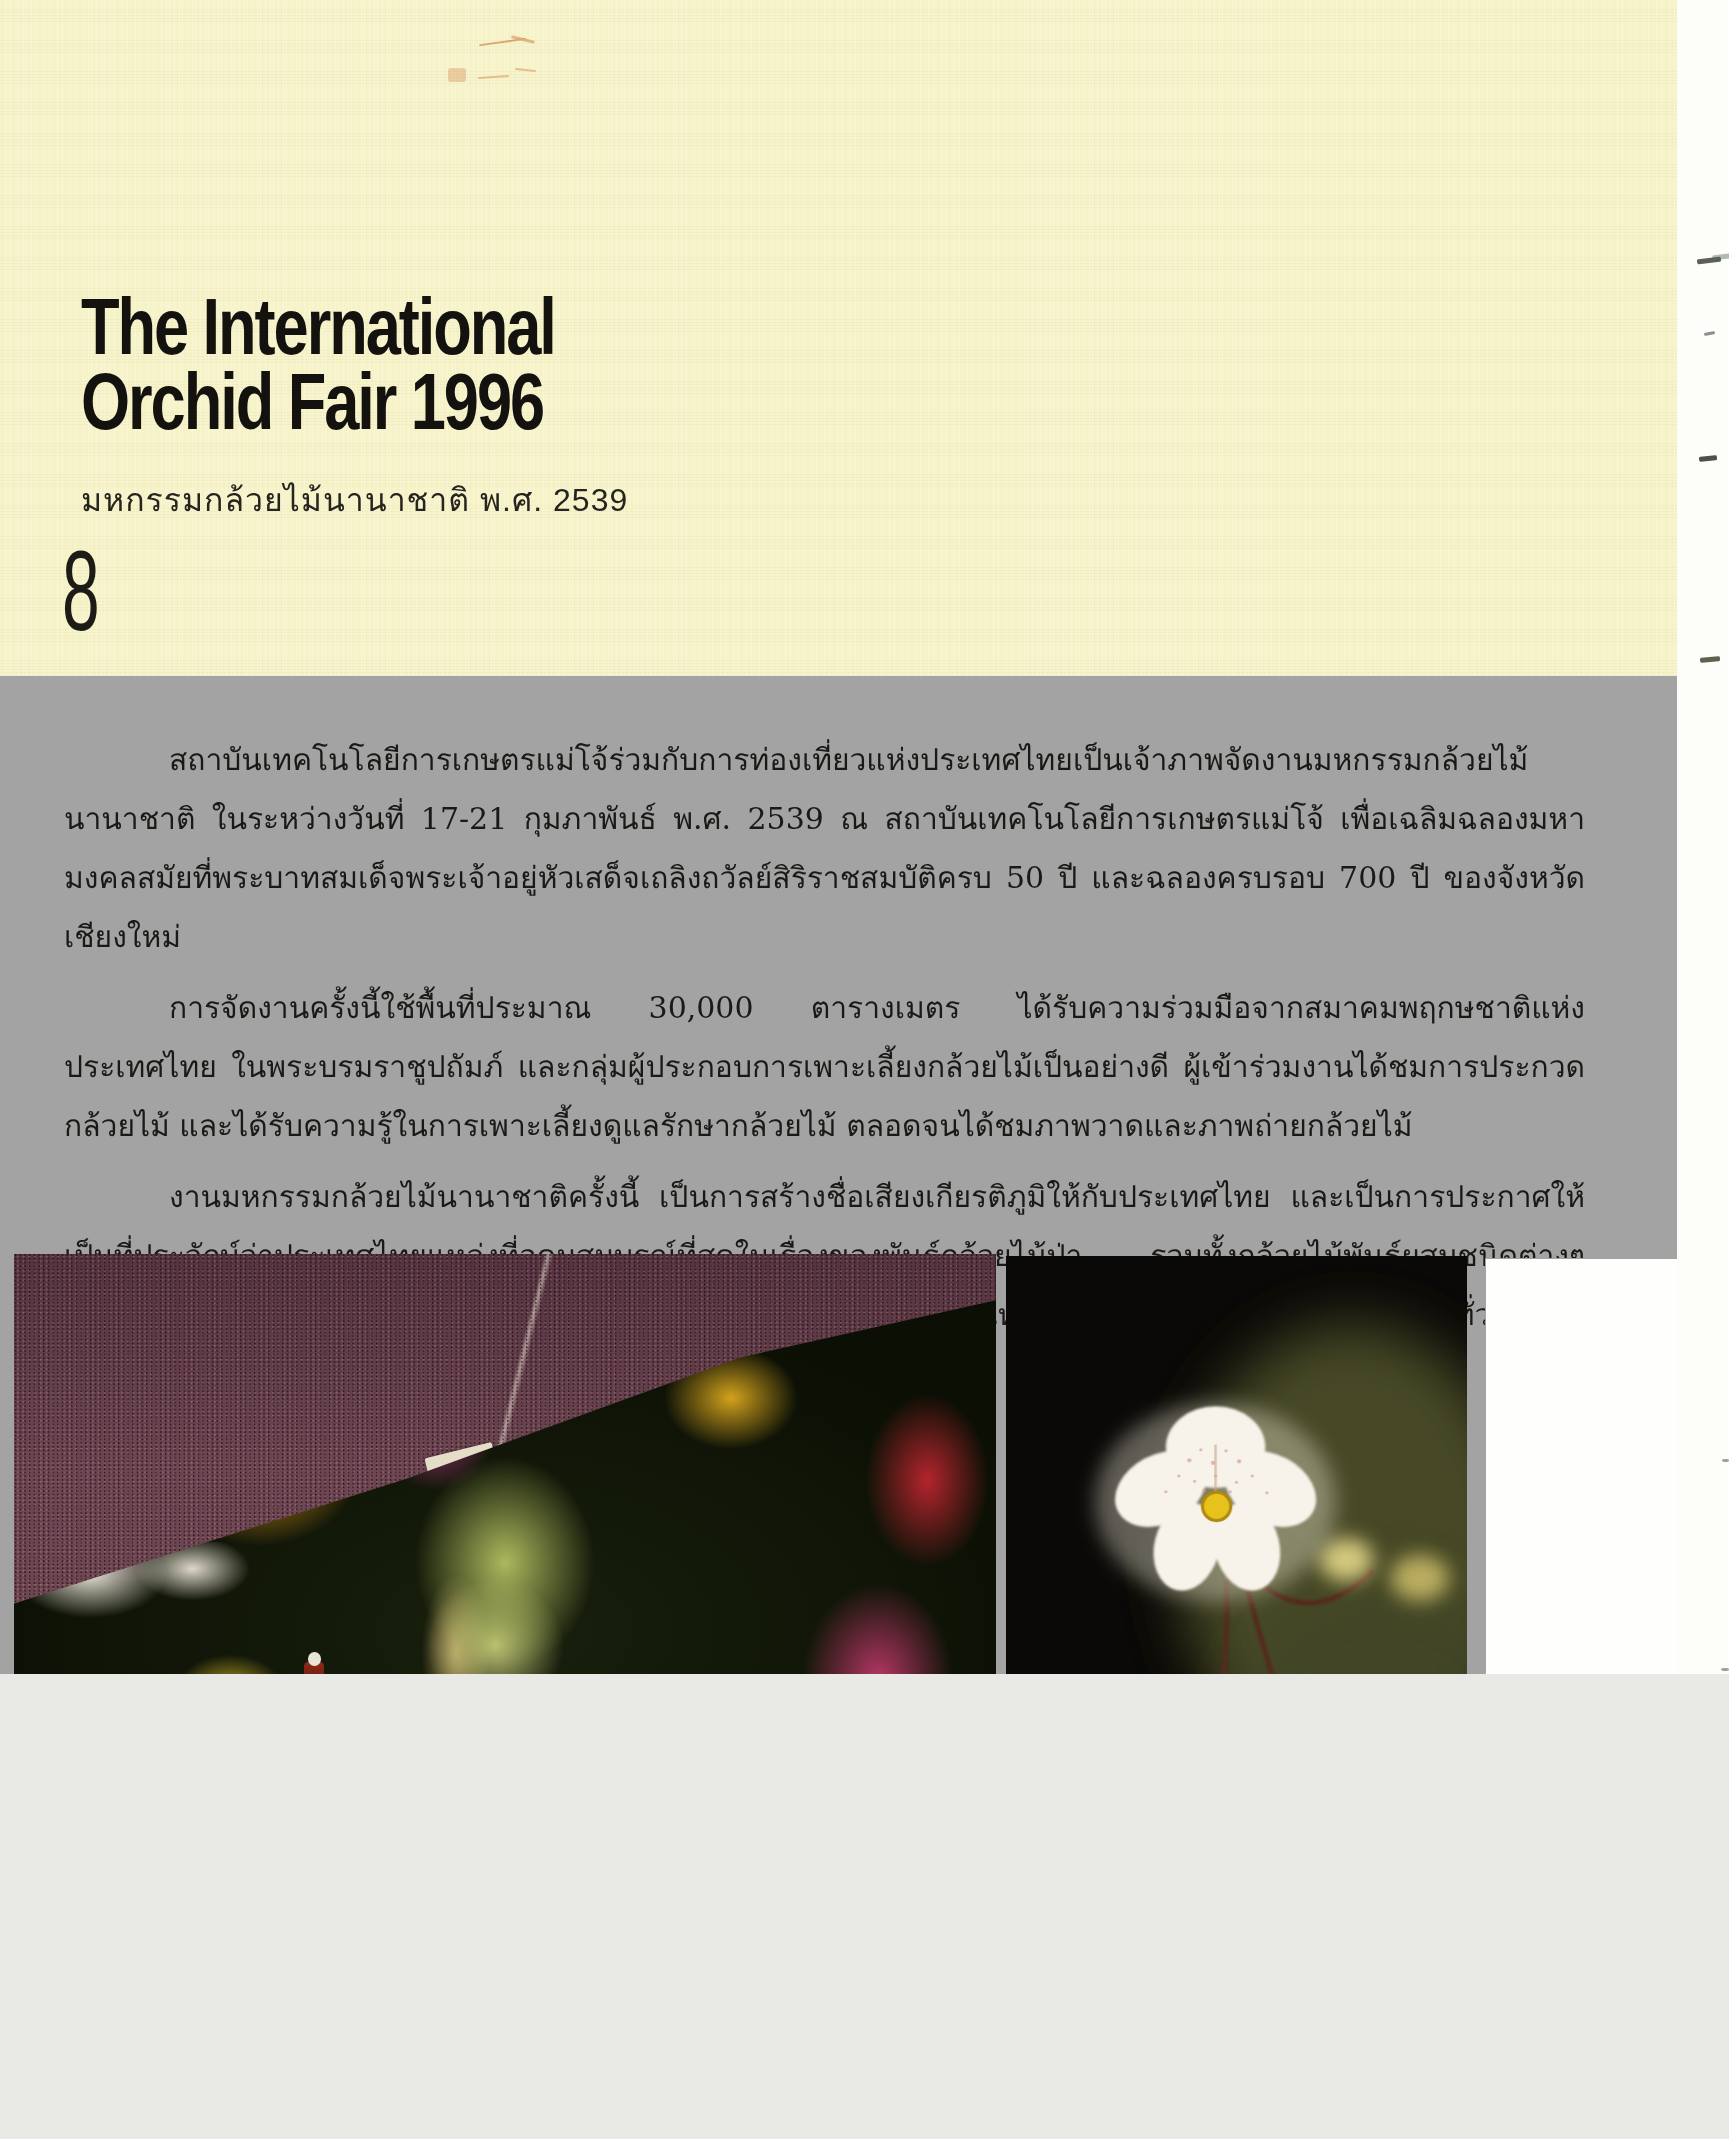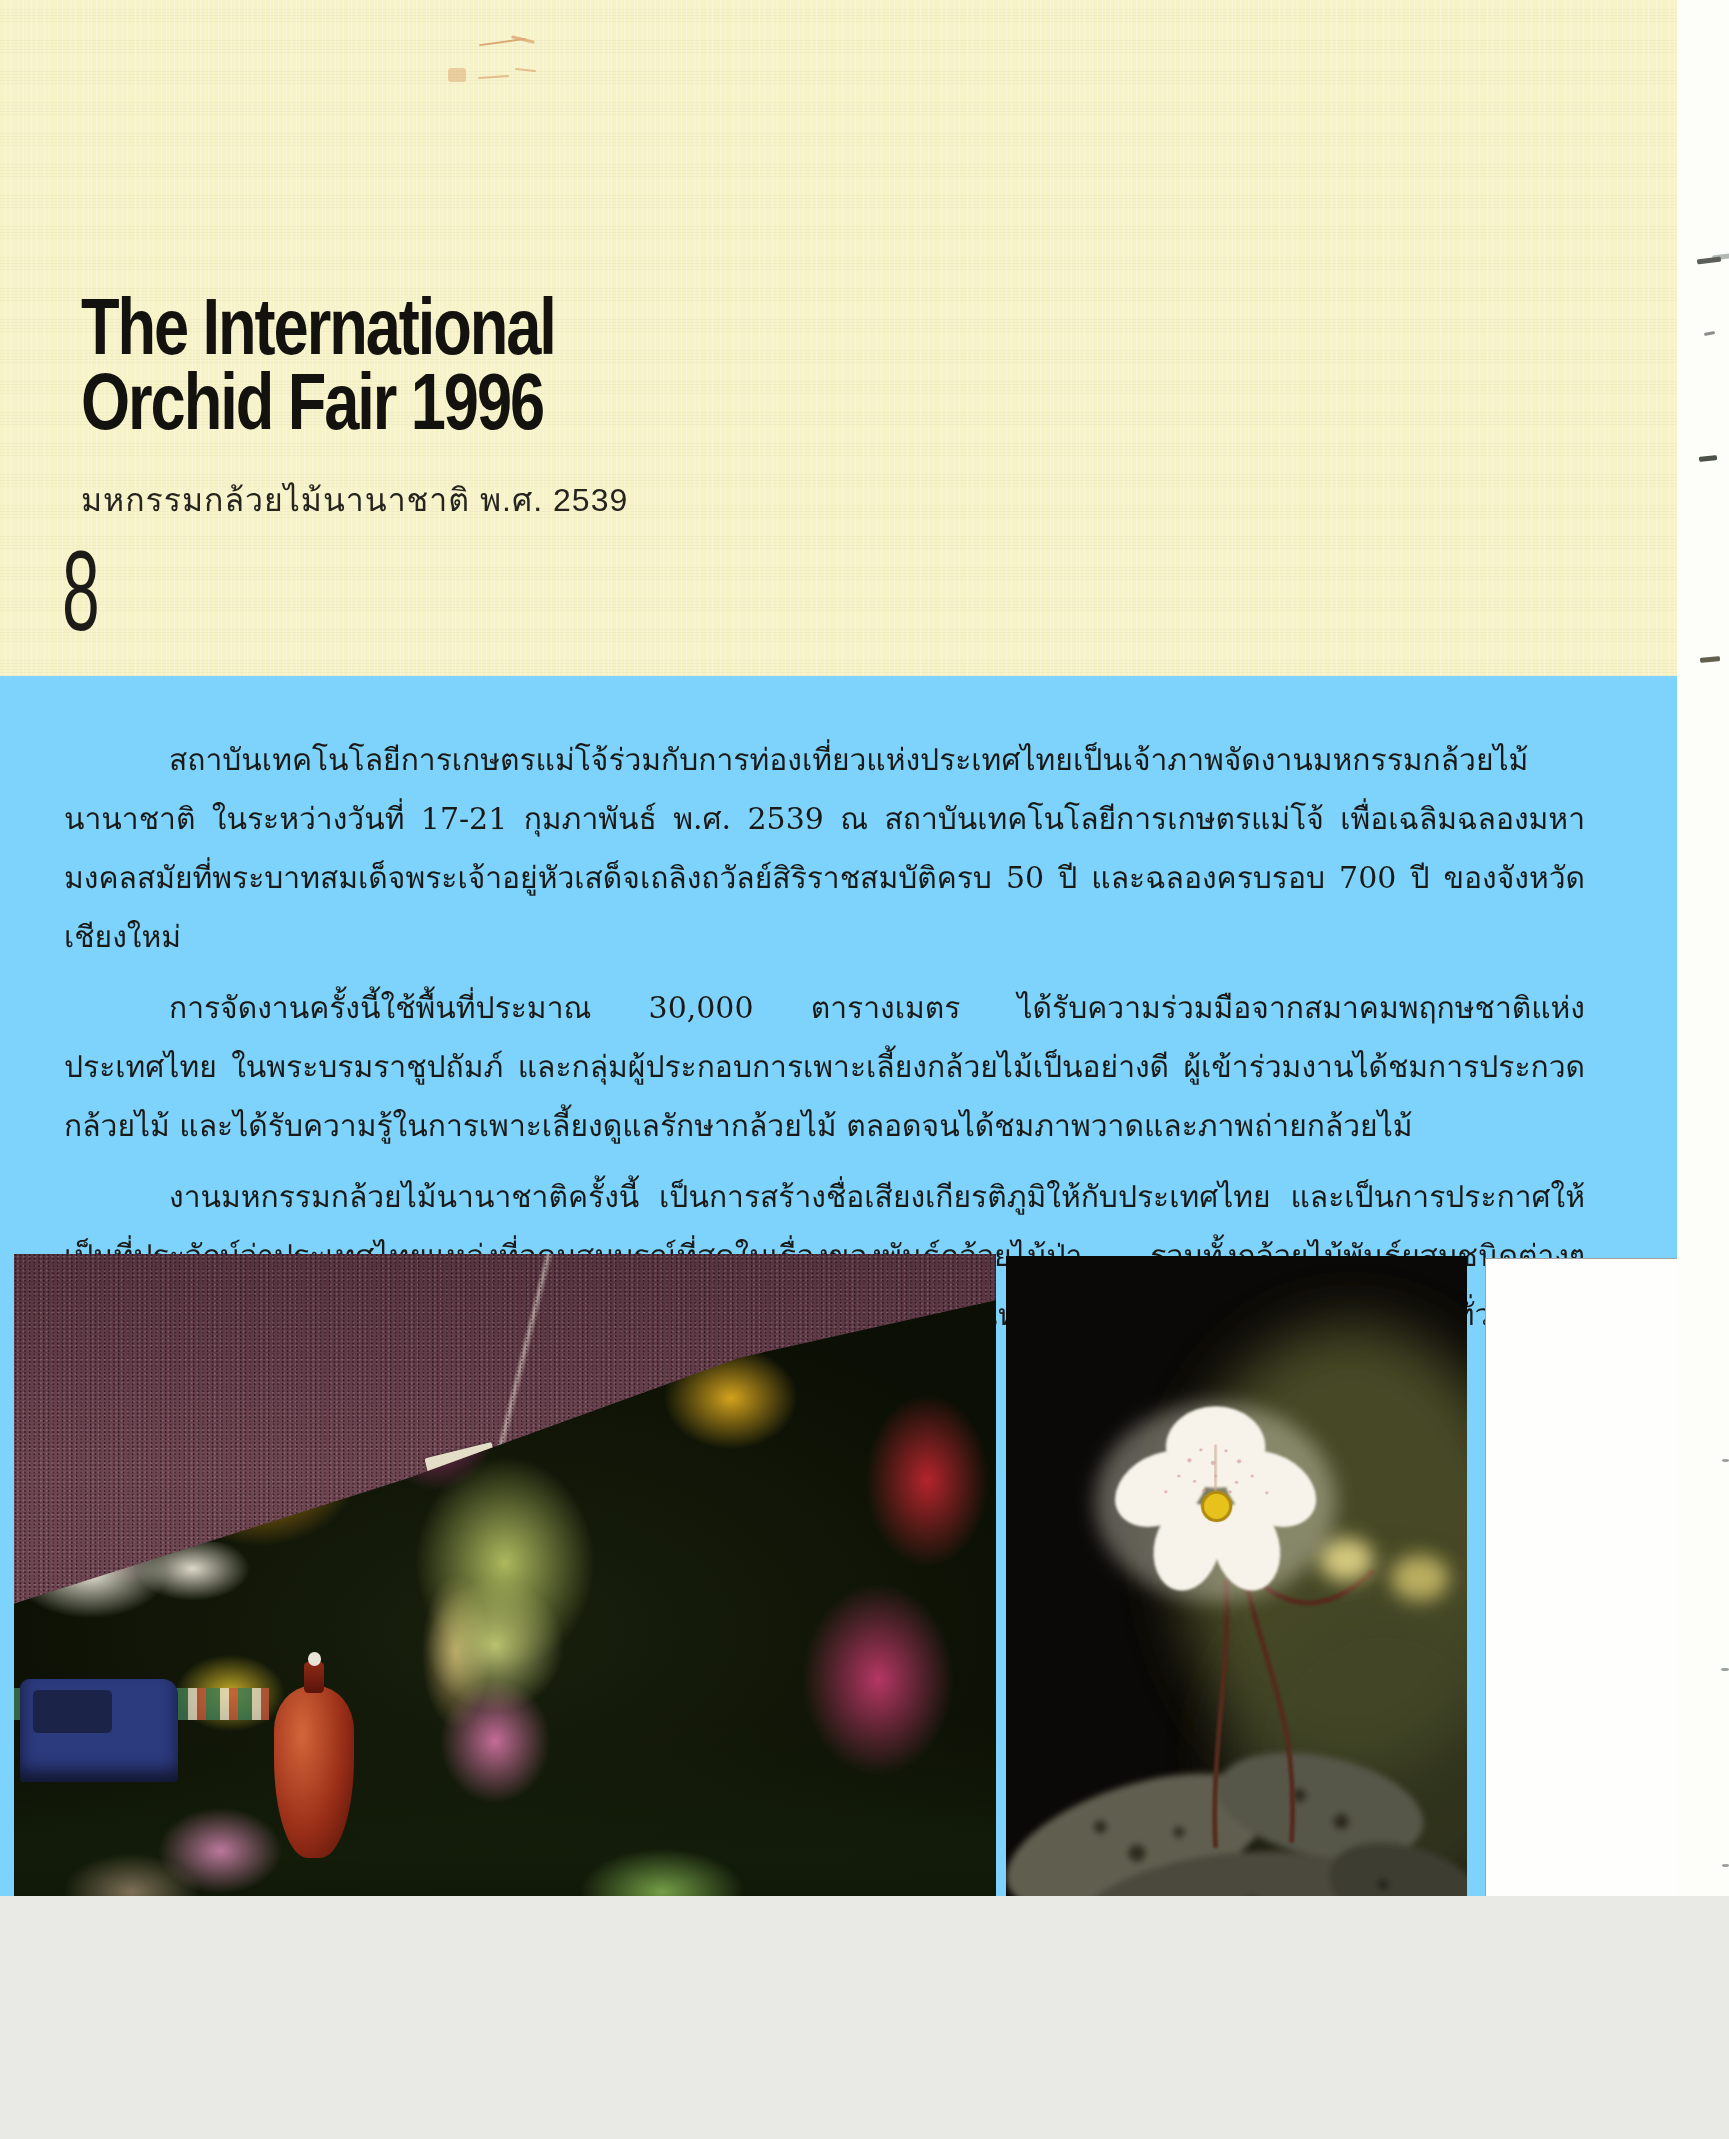--- a/index.html
+++ b/index.html
@@ -1,16 +1,16 @@
 <!DOCTYPE html>
 <html style="font-size:8.4px"><head>
 <meta charset="utf-8">
 <style>
   html,body{margin:0;padding:0;background:#e9e9e6;}
-  #page{position:relative;width:1730px;height:1896px;background:#7dd3fc;overflow:hidden;
+  #page{position:relative;width:1730px;height:1674px;background:#a3a3a3;overflow:hidden;
         font-family:"Liberation Sans","DejaVu Sans",sans-serif;}
 
   
   .header-block{position:absolute;left:0;top:0;width:1677px;height:676px;background:#f7f3c9;
     background-image:
       repeating-linear-gradient(90deg, rgba(255,255,255,.28) 0 0.5px, rgba(255,255,255,0) 0.5px 2.6px),
       repeating-linear-gradient(0deg, rgba(120,110,40,.05) 0 0.5px, rgba(0,0,0,0) 0.5px 3.1px);}
   .smudge{position:absolute;left:448px;top:37px;width:113px;height:50px;opacity:.55;}
   .smudge i{position:absolute;display:block;background:#c86a28;border-radius:1.6px;}
   .smudge i:nth-child(1){left:31px;top:4.2px;width:47px;height:2.1px;transform:rotate(-8deg);}

